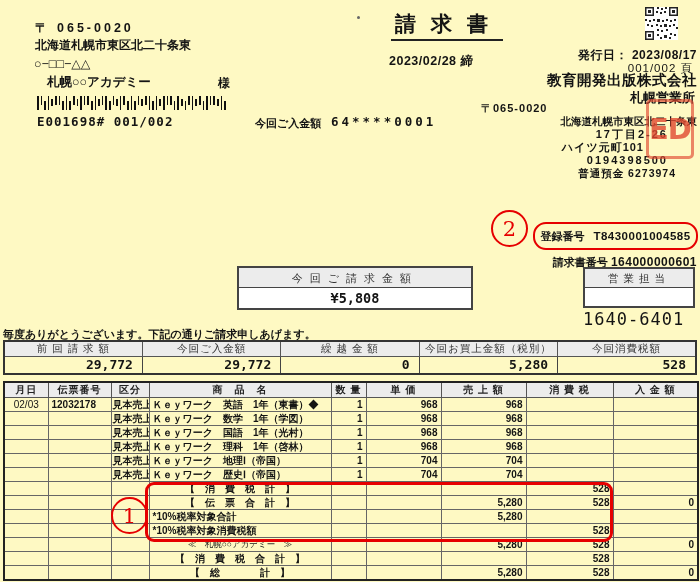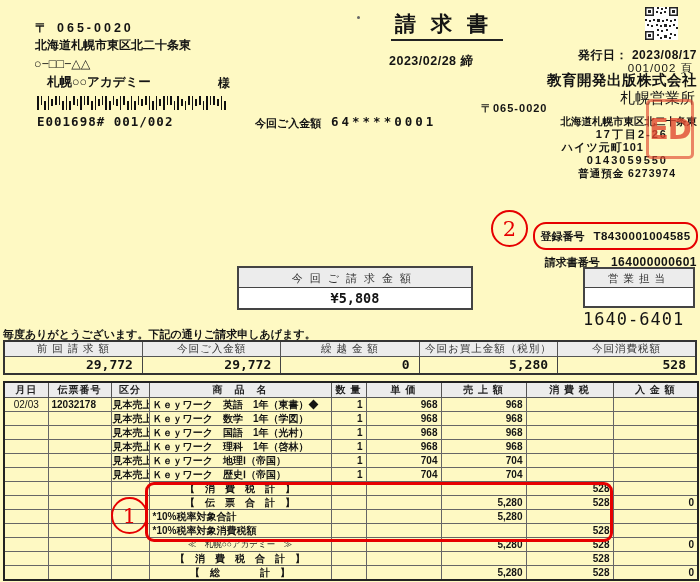--- a/index.html
+++ b/index.html
@@ -25,21 +25,21 @@
   .title{left:391px;top:11px;font-size:21px;font-weight:bold;letter-spacing:15px;
          border-bottom:2px solid #222;padding:0 0 3px 4px;line-height:1.2}
   .stray{left:357px;top:16px;width:3px;height:3px;background:#666;border-radius:50%}
   .closing{left:389px;top:53px;font-size:12.5px;font-weight:bold;letter-spacing:.5px}
 
   
   .issuer{left:437px;top:49px;width:260px;text-align:right;line-height:13px}
   .i-date{font-size:12px;font-weight:bold;height:13px;letter-spacing:.5px}
   .i-page{font-size:11.5px;height:12px;padding-right:4px;letter-spacing:1px}
   .i-company{font-size:14.5px;font-weight:bold;height:17px;letter-spacing:.5px}
-  .i-office{font-size:15px;font-weight:normal;height:11px;padding-right:2px}
+  .i-office{font-size:13px;font-weight:bold;height:11px;padding-right:2px}
   .i-postal{font-size:11px;font-weight:bold;text-align:left;padding-left:44px;height:13px;letter-spacing:1px}
   .i-a1{font-size:10.5px;font-weight:bold;height:13px}
   .i-a2{font-size:11px;font-weight:bold;height:13px;padding-right:29px;letter-spacing:2px}
   .i-a3{font-size:11px;font-weight:bold;height:13px;padding-right:53px;letter-spacing:1px}
   .i-phone{font-size:11px;font-weight:bold;height:13px;padding-right:29px;letter-spacing:2px}
   .i-bank{font-size:10.5px;font-weight:bold;height:13px;padding-right:17px}
   .i-acct{font-size:10.5px;font-weight:bold;height:13px;padding-right:21px;letter-spacing:1px}
 
   .qr{left:645px;top:7px;width:33px;height:33px}
   .stamp{left:646px;top:99px;width:48px;height:60px;border:3px solid rgba(224,72,48,.65);
@@ -50,21 +50,21 @@
   .ann-circle{border:2.5px solid #e60000;border-radius:50%;color:#e60000;
               display:flex;align-items:center;justify-content:center;
               font-size:21px;font-family:"DejaVu Serif",serif;z-index:6;background:transparent}
   .circle2{left:491px;top:210px;width:37px;height:37px}
   .circle1{left:111px;top:497px;width:37px;height:37px}
   .reg-rect{left:533px;top:222px;width:165px;height:28px;border:2.5px solid #e60000;
             border-radius:13px;display:flex;align-items:center;justify-content:center;gap:9px;z-index:5}
   .reg-rect .lbl{font-size:11px;font-weight:bold}
   .reg-rect .no{font-size:11.5px;font-weight:bold;letter-spacing:.5px}
   .inv-no{left:437px;top:255px;width:260px;text-align:right;font-size:11px;font-weight:bold}
-  .inv-no .no{font-size:12px;letter-spacing:.5px;margin-left:8px}
+  .inv-no .no{font-size:12px;letter-spacing:.5px;}
 
   
   .box{border:2px solid #444;background:#fff}
   .box .hd{background:#ececec;border-bottom:1.5px solid #444;text-align:center;color:#333}
   .amount-box{left:237px;top:266px;width:236px}
   .amount-box .hd{height:20px;line-height:20px;font-size:11px;letter-spacing:7px}
   .amount-box .val{height:20px;line-height:20px;text-align:center;font-size:13.5px;
                    font-family:"DejaVu Sans Mono",monospace;font-weight:bold}
   .rep-box{left:583px;top:267px;width:112px}
   .rep-box .hd{height:19px;line-height:19px;font-size:10.5px;letter-spacing:5px}
@@ -220,21 +220,21 @@
 
   <div class="abs issuer">
     <div class="i-date">発行日： 2023/08/17</div>
     <div class="i-page">001/002 頁</div>
     <div class="i-company">教育開発出版株式会社</div>
     <div class="i-office">札幌営業所</div>
     <div class="i-postal">〒065-0020</div>
     <div class="i-a1">北海道札幌市東区北二十条東</div>
     <div class="i-a2">17丁目2-26</div>
     <div class="i-a3">ハイツ元町101</div>
-    <div class="i-phone">0143059550</div>
+    <div class="i-phone">0194398500</div>
     <div class="i-acct">普通預金 6273974</div>
   </div>
 
   <div class="abs stamp">ED</div>
 
   <div class="abs ann-circle circle2">2</div>
   <div class="abs reg-rect">
     <span class="lbl">登録番号</span>
     <span class="no">T8430001004585</span>
   </div>

